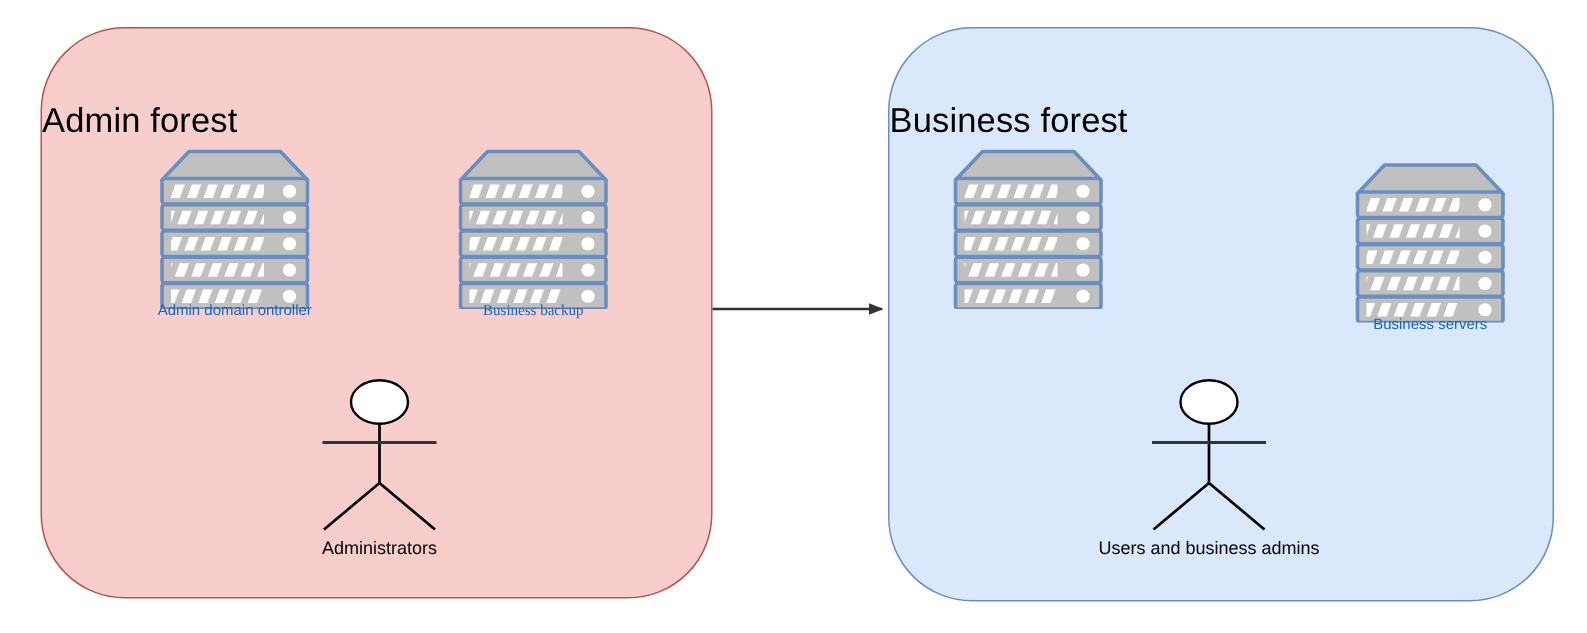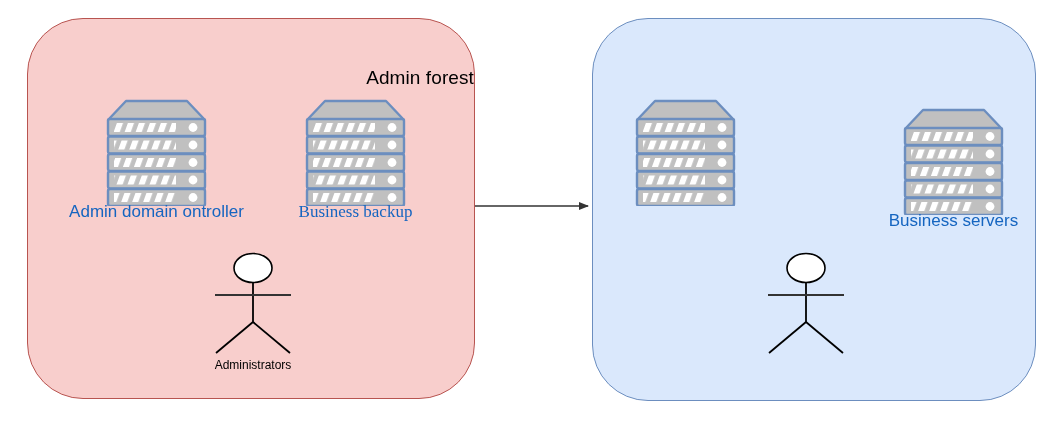--- a/index.html
+++ b/index.html
@@ -40,40 +40,40 @@
     top: 18px;
     width: 444px;
     height: 383px;
     background: #dae8fc;
     border: 1.4px solid #6c8ebf;
   }
   .forest-title {
     position: absolute;
     left: 0;
     right: 0;
-    text-align: right;
-    font-size: 19px;
+    text-align: left;
+    font-size: 23px;
     color: #000000;
     letter-spacing: .1px;
     white-space: nowrap;
   }
   .forest.admin .forest-title { top: 48px; }
   .forest.business .forest-title { top: 48px; }
 
   
   .server-node {
     position: absolute;
   }
   .server-svg { display: block; }
   .server-label {
     position: absolute;
     top: 104px;
     left: 50%;
     transform: translateX(-50%);
-    font-size: 17px;
+    font-size: 10px;
     color: #1565c0;
     white-space: nowrap;
     text-align: right;
   }
 
   
   .actor-node {
     position: absolute;
   }
   .actor-svg { display: block; }
@@ -191,20 +191,21 @@
         <line x1="55" y1="30.5" x2="55" y2="70" stroke="#000000" stroke-width="1.8"></line>
         <line x1="17" y1="43" x2="93" y2="43" stroke="#333333" stroke-width="2"></line>
         <line x1="55" y1="70" x2="18" y2="101" stroke="#000000" stroke-width="1.8"></line>
         <line x1="55" y1="70" x2="92" y2="101" stroke="#000000" stroke-width="1.8"></line>
       </svg>
       <div class="actor-label">Administrators</div>
     </div>
   </div>
 
   <div class="forest business">
+    <div class="forest-title">Business forest</div>
 
     <div class="server-node" style="left:40px; top:79px; width:105px; height:125px;">
       <svg class="server-svg" width="105" height="108" viewBox="0 0 105 108">
         <defs>
           <pattern id="strp3" width="11" height="22" patternUnits="userSpaceOnUse" patternTransform="skewX(-20)">
             <rect x="0" y="0" width="6.2" height="22" fill="#ffffff"></rect>
           </pattern>
         </defs>
         <polygon points="22,3 83,3 101,22 4,22" fill="#c0c0c0" stroke="#6c8ebf" stroke-width="2.4" stroke-linejoin="round"></polygon>
         <g stroke="#6c8ebf" stroke-width="2.4">
@@ -277,20 +278,21 @@
     </div>
 
     <div class="actor-node" style="left:158px; top:233px; width:110px; height:130px;">
       <svg class="actor-svg" width="110" height="106" viewBox="0 0 110 106">
         <ellipse cx="55" cy="16" rx="19" ry="14.5" fill="#ffffff" stroke="#000000" stroke-width="1.6"></ellipse>
         <line x1="55" y1="30.5" x2="55" y2="70" stroke="#000000" stroke-width="1.8"></line>
         <line x1="17" y1="43" x2="93" y2="43" stroke="#333333" stroke-width="2"></line>
         <line x1="55" y1="70" x2="18" y2="101" stroke="#000000" stroke-width="1.8"></line>
         <line x1="55" y1="70" x2="92" y2="101" stroke="#000000" stroke-width="1.8"></line>
       </svg>
+      <div class="actor-label">Users and business admins</div>
     </div>
   </div>
 
   <svg class="connector" viewBox="0 0 130 28">
     <defs>
       <marker id="arrowhead" markerWidth="10" markerHeight="8" refX="9" refY="4" orient="auto" markerUnits="userSpaceOnUse">
         <path d="M0,0 L10,4 L0,8 z" fill="#333333"></path>
       </marker>
     </defs>
     <line x1="5" y1="14" x2="118" y2="14" stroke="#333333" stroke-width="1.6" marker-end="url(#arrowhead)"></line>

